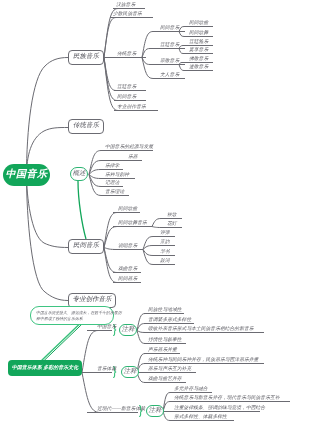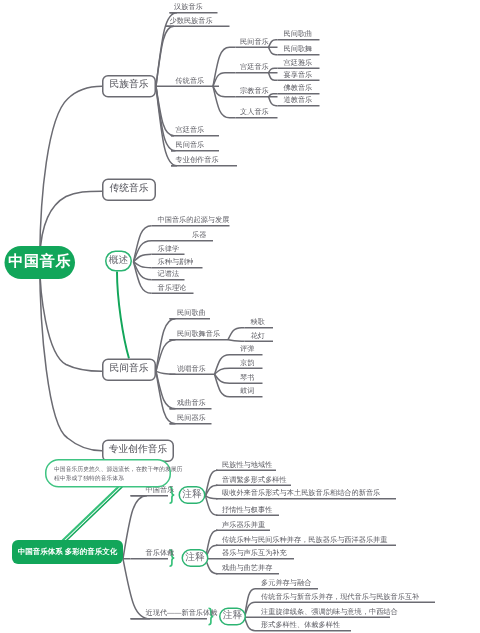--- a/index.html
+++ b/index.html
@@ -1,21 +1,21 @@
 <!DOCTYPE html>
 <html><head>
 <meta charset="utf-8">
 <title>中国音乐</title>
 <style>
   *{-webkit-font-smoothing:antialiased;-moz-osx-font-smoothing:grayscale;}
   html,body{margin:0;padding:0;background:#ffffff;}
   body{width:300px;height:422px;overflow:hidden;position:relative;
        font-family:"Liberation Sans",sans-serif;
        -webkit-font-smoothing:antialiased;text-rendering:geometricPrecision;}
-  #stage{position:absolute;left:0;top:0;width:300px;height:422px;background:#fff;}
+  #stage{position:absolute;left:0;top:0;width:300px;height:422px;background:#fff;font-style:italic;}
   svg.layer{position:absolute;left:0;top:0;width:300px;height:422px;}
   .nd{position:absolute;white-space:nowrap;line-height:1;box-sizing:border-box;}
 
   .root{background:#12a65a;color:#fff;border-radius:12px;font-size:10px;font-weight:700;
         letter-spacing:.5px;display:flex;align-items:center;justify-content:center;}
   .box1{background:#fff;border:1px solid #6b6b72;border-radius:4px;color:#4c4c54;
         font-size:6.5px;display:flex;align-items:center;justify-content:center;}
   .leaf{color:#5a5a61;font-size:4.8px;display:block;}
   .tag{border:1.2px solid #2cb472;border-radius:9px;background:#fff;color:#6d6d75;
        font-size:6.5px;display:flex;align-items:center;justify-content:center;}

